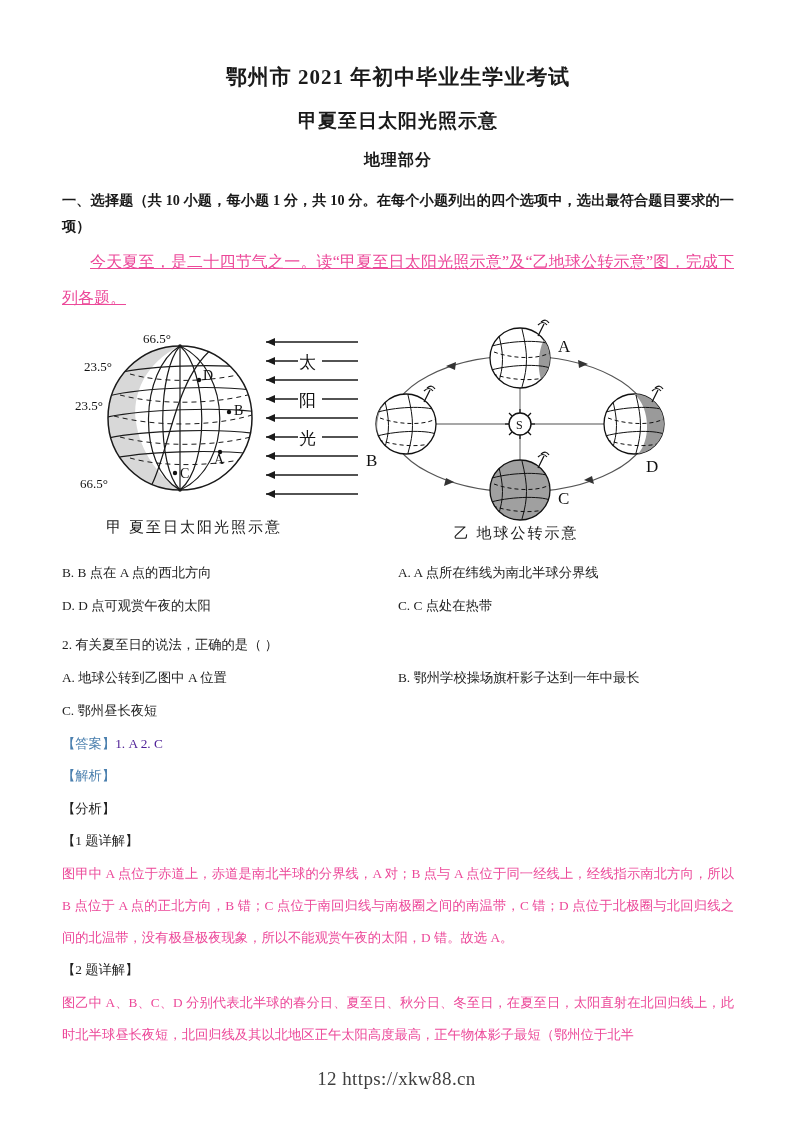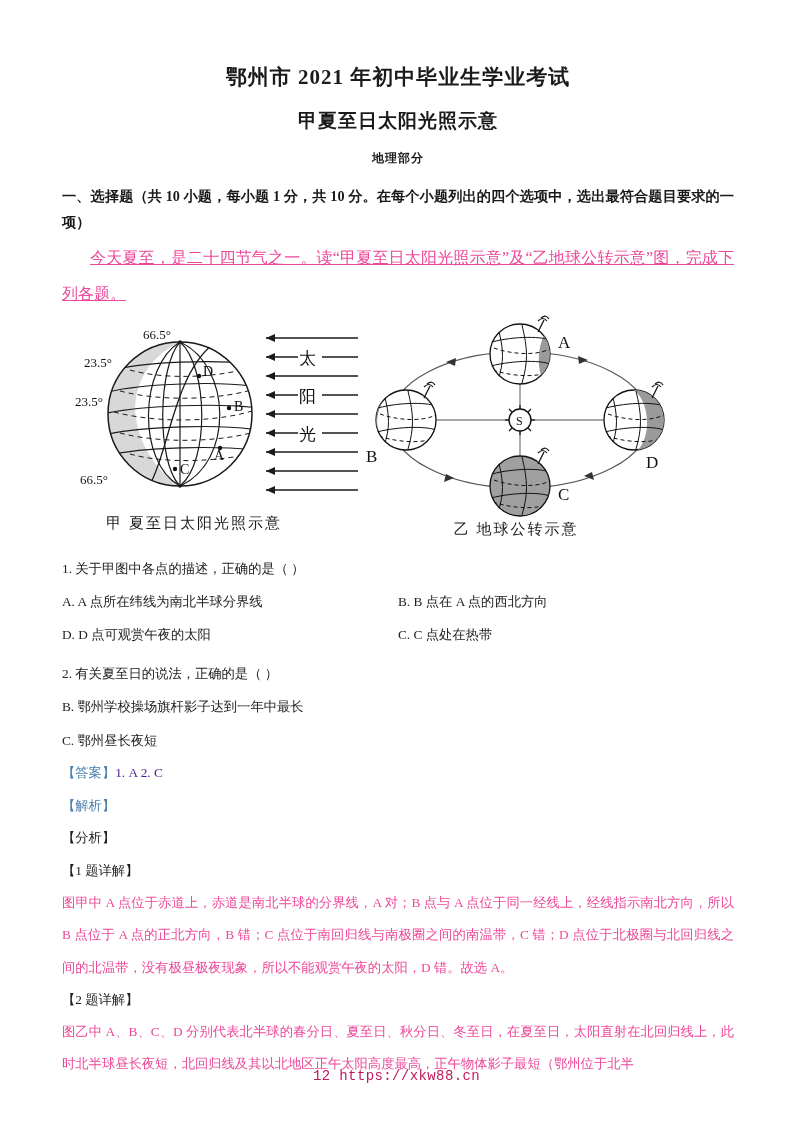--- a/index.html
+++ b/index.html
@@ -39,21 +39,21 @@
   .title-sub {
     text-align: center;
     font-size: 19px;
     font-weight: bold;
     letter-spacing: 1px;
     margin-top: 19px;
     line-height: 1.25;
   }
   .title-part {
     text-align: center;
-    font-size: 12px;
+    font-size: 16px;
     font-weight: bold;
     letter-spacing: 1px;
     margin-top: 17px;
   }
 
   
   .section-head {
     font-size: 14.2px;
     font-weight: bold;
     line-height: 1.85;
@@ -123,23 +123,23 @@
     text-align: justify;
   }
 
   
   .footer {
     position: absolute;
     left: 0;
     right: 0;
     top: 1068px;
     text-align: center;
-    font-size: 14px;
-    color: #be185d;
-    font-family: Liberation Mono, monospace;
+    font-size: 19px;
+    color: #404040;
+    font-family: Liberation Serif, serif;
     letter-spacing: 0.4px;
   }
 </style>
 </head>
 <body>
 
 <div class="page">
   <div class="content">
 
     <div class="title-main">鄂州市 2021 年初中毕业生学业考试</div>
@@ -383,34 +383,34 @@
               <path d="M293 74 q 5 -4 8 1"></path>
             </g>
             <text x="284" y="158" font-family="Liberation Serif, serif" font-size="17" fill="#111">D</text>
           </g>
         </svg>
         <div class="fig-caption" style="margin-top:-6px; margin-left:-22px;">乙   地球公转示意</div>
       </div>
     </div>
 
     <div class="q-block">
-      <div class="q-line">1. 关于甲图中各点的描述，正确的是（     ）</div>
       <div class="opt-row">
+        <div class="opt-col">B. B 点在 A 点的西北方向</div>
         <div class="opt-col">A. A 点所在纬线为南北半球分界线</div>
-        <div class="opt-col">B. B 点在 A 点的西北方向</div>
       </div>
       <div class="opt-row">
         <div class="opt-col">D. D 点可观赏午夜的太阳</div>
         <div class="opt-col">C. C 点处在热带</div>
       </div>
     </div>
 
     <div class="q-block">
       <div class="q-line">2. 有关夏至日的说法，正确的是（     ）</div>
       <div class="opt-row">
+        <div class="opt-col">A. 地球公转到乙图中 A 位置</div>
         <div class="opt-col">B. 鄂州学校操场旗杆影子达到一年中最长</div>
       </div>
       <div class="opt-row">
         <div class="opt-col">C. 鄂州昼长夜短</div>
       </div>
     </div>
 
     <div class="ans-line">
       <span>【答案】</span><span class="ansval">1. A     2. C</span>
     </div>

